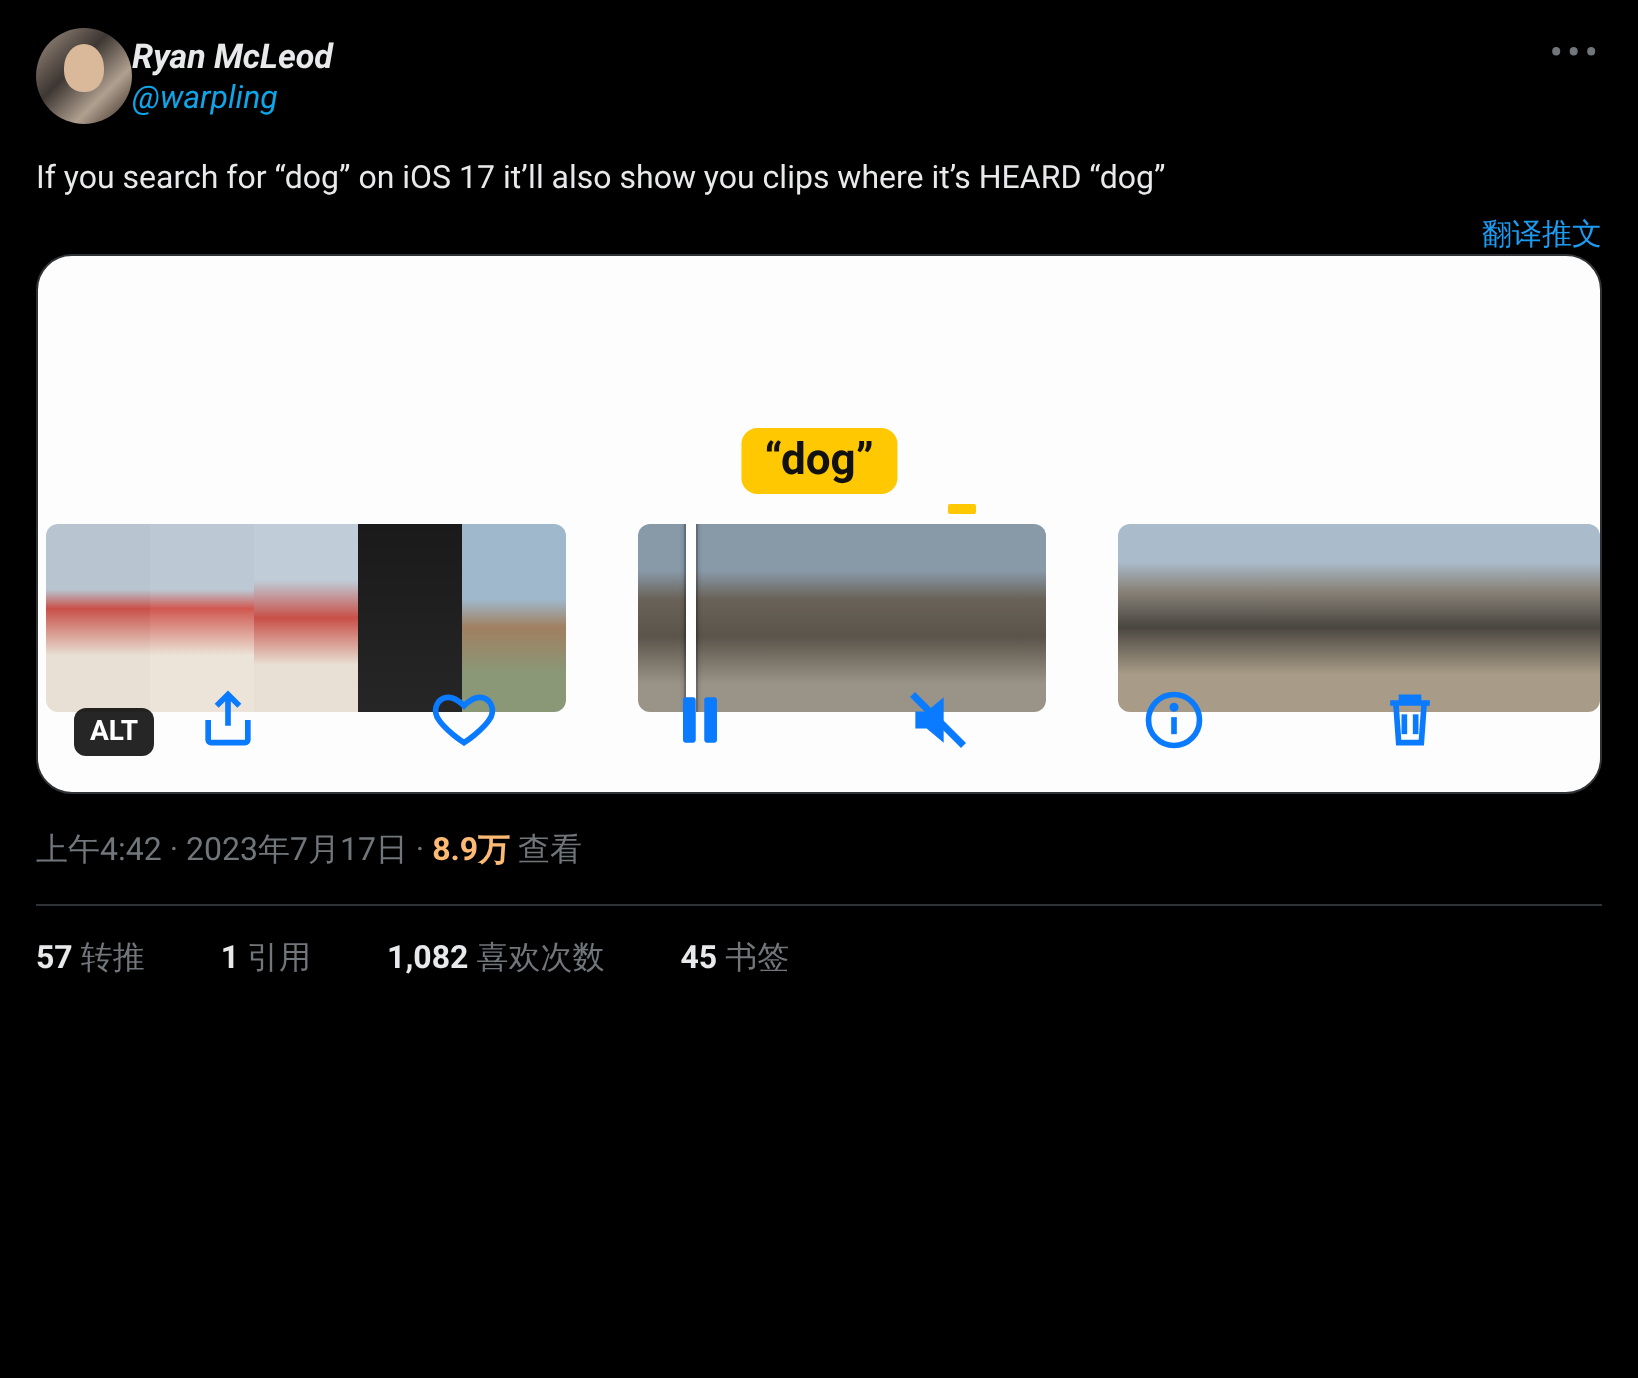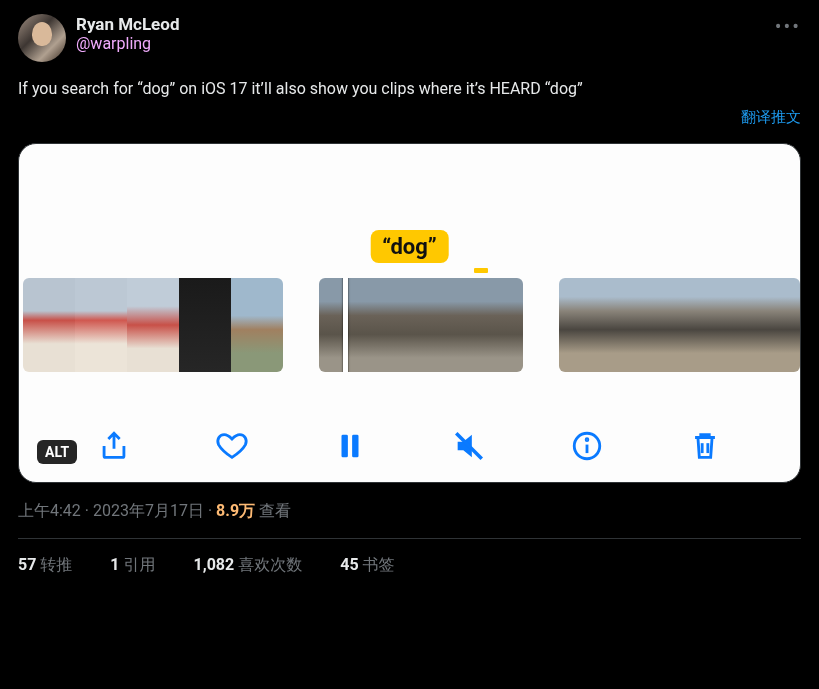--- a/index.html
+++ b/index.html
@@ -10,43 +10,43 @@
     width: 819px;
     height: 689px;
     overflow: hidden;
   }
   .tweet {
     padding: 14px 18px;
     position: relative;
   }
   .header {
     display: flex;
-    align-items: flex-start;
-    gap: 10px;
+    align-items: center;
+    font-style: italic;
   }
   .avatar {
     width: 48px;
     height: 48px;
     border-radius: 50%;
     background: linear-gradient(135deg, #8a7b70 10%, #3d3632 40%, #b0a090 70%, #5a4c40 90%);
     flex-shrink: 0;
     position: relative;
     overflow: hidden;
   }
   .avatar::after {
     content: "";
     position: absolute;
     top: 8px; left: 14px;
     width: 20px; height: 24px;
     background: #d9b99a;
     border-radius: 50% 50% 45% 45%;
   }
   .name-block { display: flex; flex-direction: column; }
   .display-name { font-weight: 700; font-size: 17px; color: #e7e9ea; }
-  .handle { color: #f0abfc; font-size: 16px; }
+  .handle { color: #0ea5e9; font-size: 16px; }
   .more-btn {
     position: absolute;
     top: 14px; right: 18px;
     color: #71767b;
     font-size: 20px;
     letter-spacing: 2px;
     cursor: pointer;
   }
   .tweet-text {
     margin-top: 16px;
@@ -55,26 +55,25 @@
     color: #e7e9ea;
   }
   .translate-link {
     margin-top: 8px;
     color: #1d9bf0;
     font-size: 15px;
     cursor: pointer;
     text-align: right;
   }
   .media-card {
-    margin-top: 16px;
     background: #fdfdfd;
     border-radius: 18px;
     overflow: hidden;
     position: relative;
-    height: 340px;
+    height: 270px;
     border: 1px solid #2f3336;
   }
   .search-tag {
     position: absolute;
     top: 86px;
     left: 50%;
     transform: translateX(-50%);
     background: #ffc800;
     color: #111;
     font-weight: 700;

